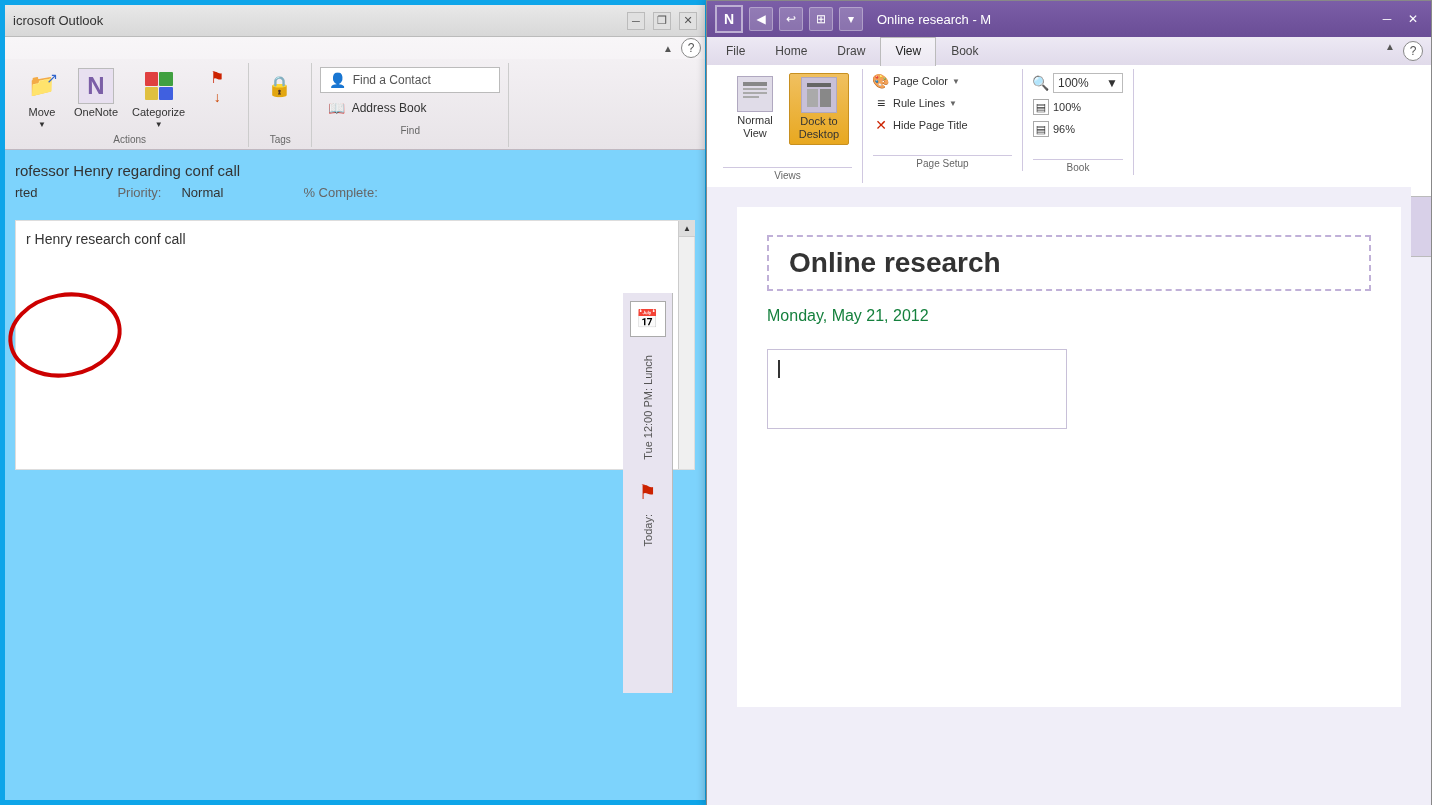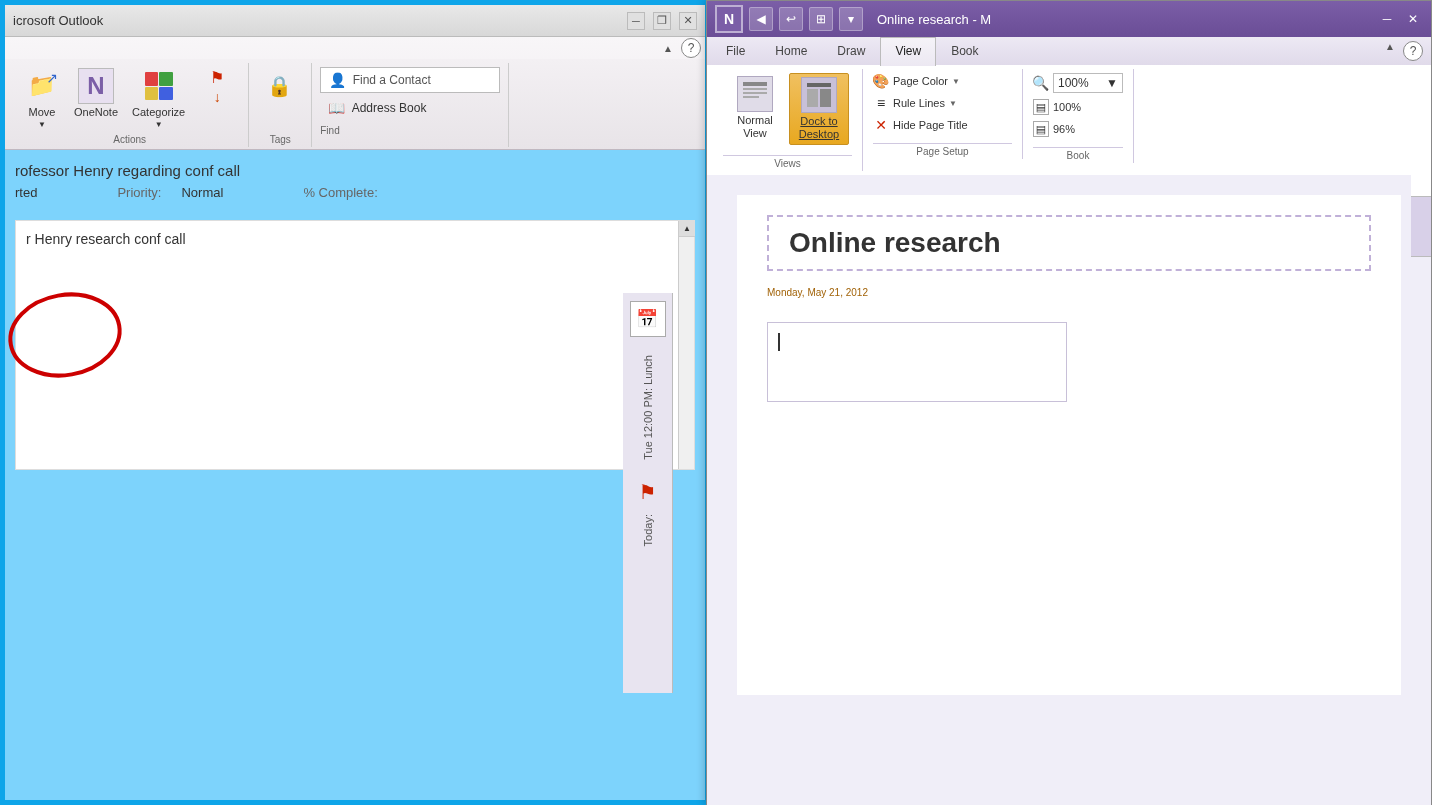--- a/index.html
+++ b/index.html
@@ -137,21 +137,21 @@
       gap: 6px;
       padding: 3px 8px;
       font-size: 12px;
       cursor: pointer;
       color: #333;
     }
 
     .find-label {
       font-size: 10px;
       color: #666;
-      text-align: left;
+      text-align: center;
       margin-top: 2px;
     }
 
     
     .outlook-content {
       padding: 12px 10px;
       color: #333;
     }
 
     .task-title {
@@ -356,21 +356,21 @@
     .on-ribbon-group-content {
       display: flex;
       gap: 4px;
       flex: 1;
     }
 
     .on-ribbon-group-label {
       font-size: 10px;
       color: #666;
       text-align: center;
-      margin-top: 8px;
+      margin-top: 20px;
       padding-top: 2px;
       border-top: 1px solid #d0c8e0;
     }
 
     .on-ribbon-group-col {
       display: flex;
       flex-direction: column;
       gap: 2px;
     }
 
@@ -391,40 +391,40 @@
     .onenote-content {
       background: #f0eef8;
       height: calc(805px - 36px - 100px);
       position: relative;
       overflow: hidden;
     }
 
     .onenote-page-area {
       background: white;
       margin: 20px 30px;
-      padding: 20px 30px;
+      padding: 28px 30px;
       min-height: 500px;
       position: relative;
     }
 
     .page-title-area {
       border: 2px dashed #c0b0d8;
       padding: 10px 20px;
       margin-bottom: 10px;
     }
 
     .page-title-text {
       font-size: 28px;
       font-weight: bold;
       color: #333;
     }
 
     .page-date {
-      font-size: 10px;
-      color: #a16207;
+      font-size: 16px;
+      color: #15803d;
       margin-bottom: 4px;
       margin-top: 16px;
     }
 
     .page-time {
       font-size: 14px;
       color: #666;
     }
 
     .page-content-box {
@@ -750,21 +750,21 @@
         </div>
 
         <div class="view-btn highlighted">
           <div class="view-icon" style="background:#c8c0d8;">
             <svg width="28" height="28" viewBox="0 0 28 28">
               <rect x="2" y="2" width="24" height="4" fill="#666"></rect>
               <rect x="2" y="8" width="11" height="18" fill="#aaa"></rect>
               <rect x="15" y="8" width="11" height="18" fill="#888"></rect>
             </svg>
           </div>
-          <span style="text-align:center;line-height:1.2;text-decoration:underline;">Dock to<br>Desktop</span>
+          <span style="text-align:center;line-height:1.2;">Dock to<br>Desktop</span>
         </div>
       </div>
       <div class="on-ribbon-group-label">Views</div>
     </div>
 
     <div class="on-ribbon-group" style="min-width:160px;">
       <div class="on-ribbon-group-col">
 
         <div class="on-small-row">
           <div class="on-small-icon" style="font-size:14px;">🎨</div>

